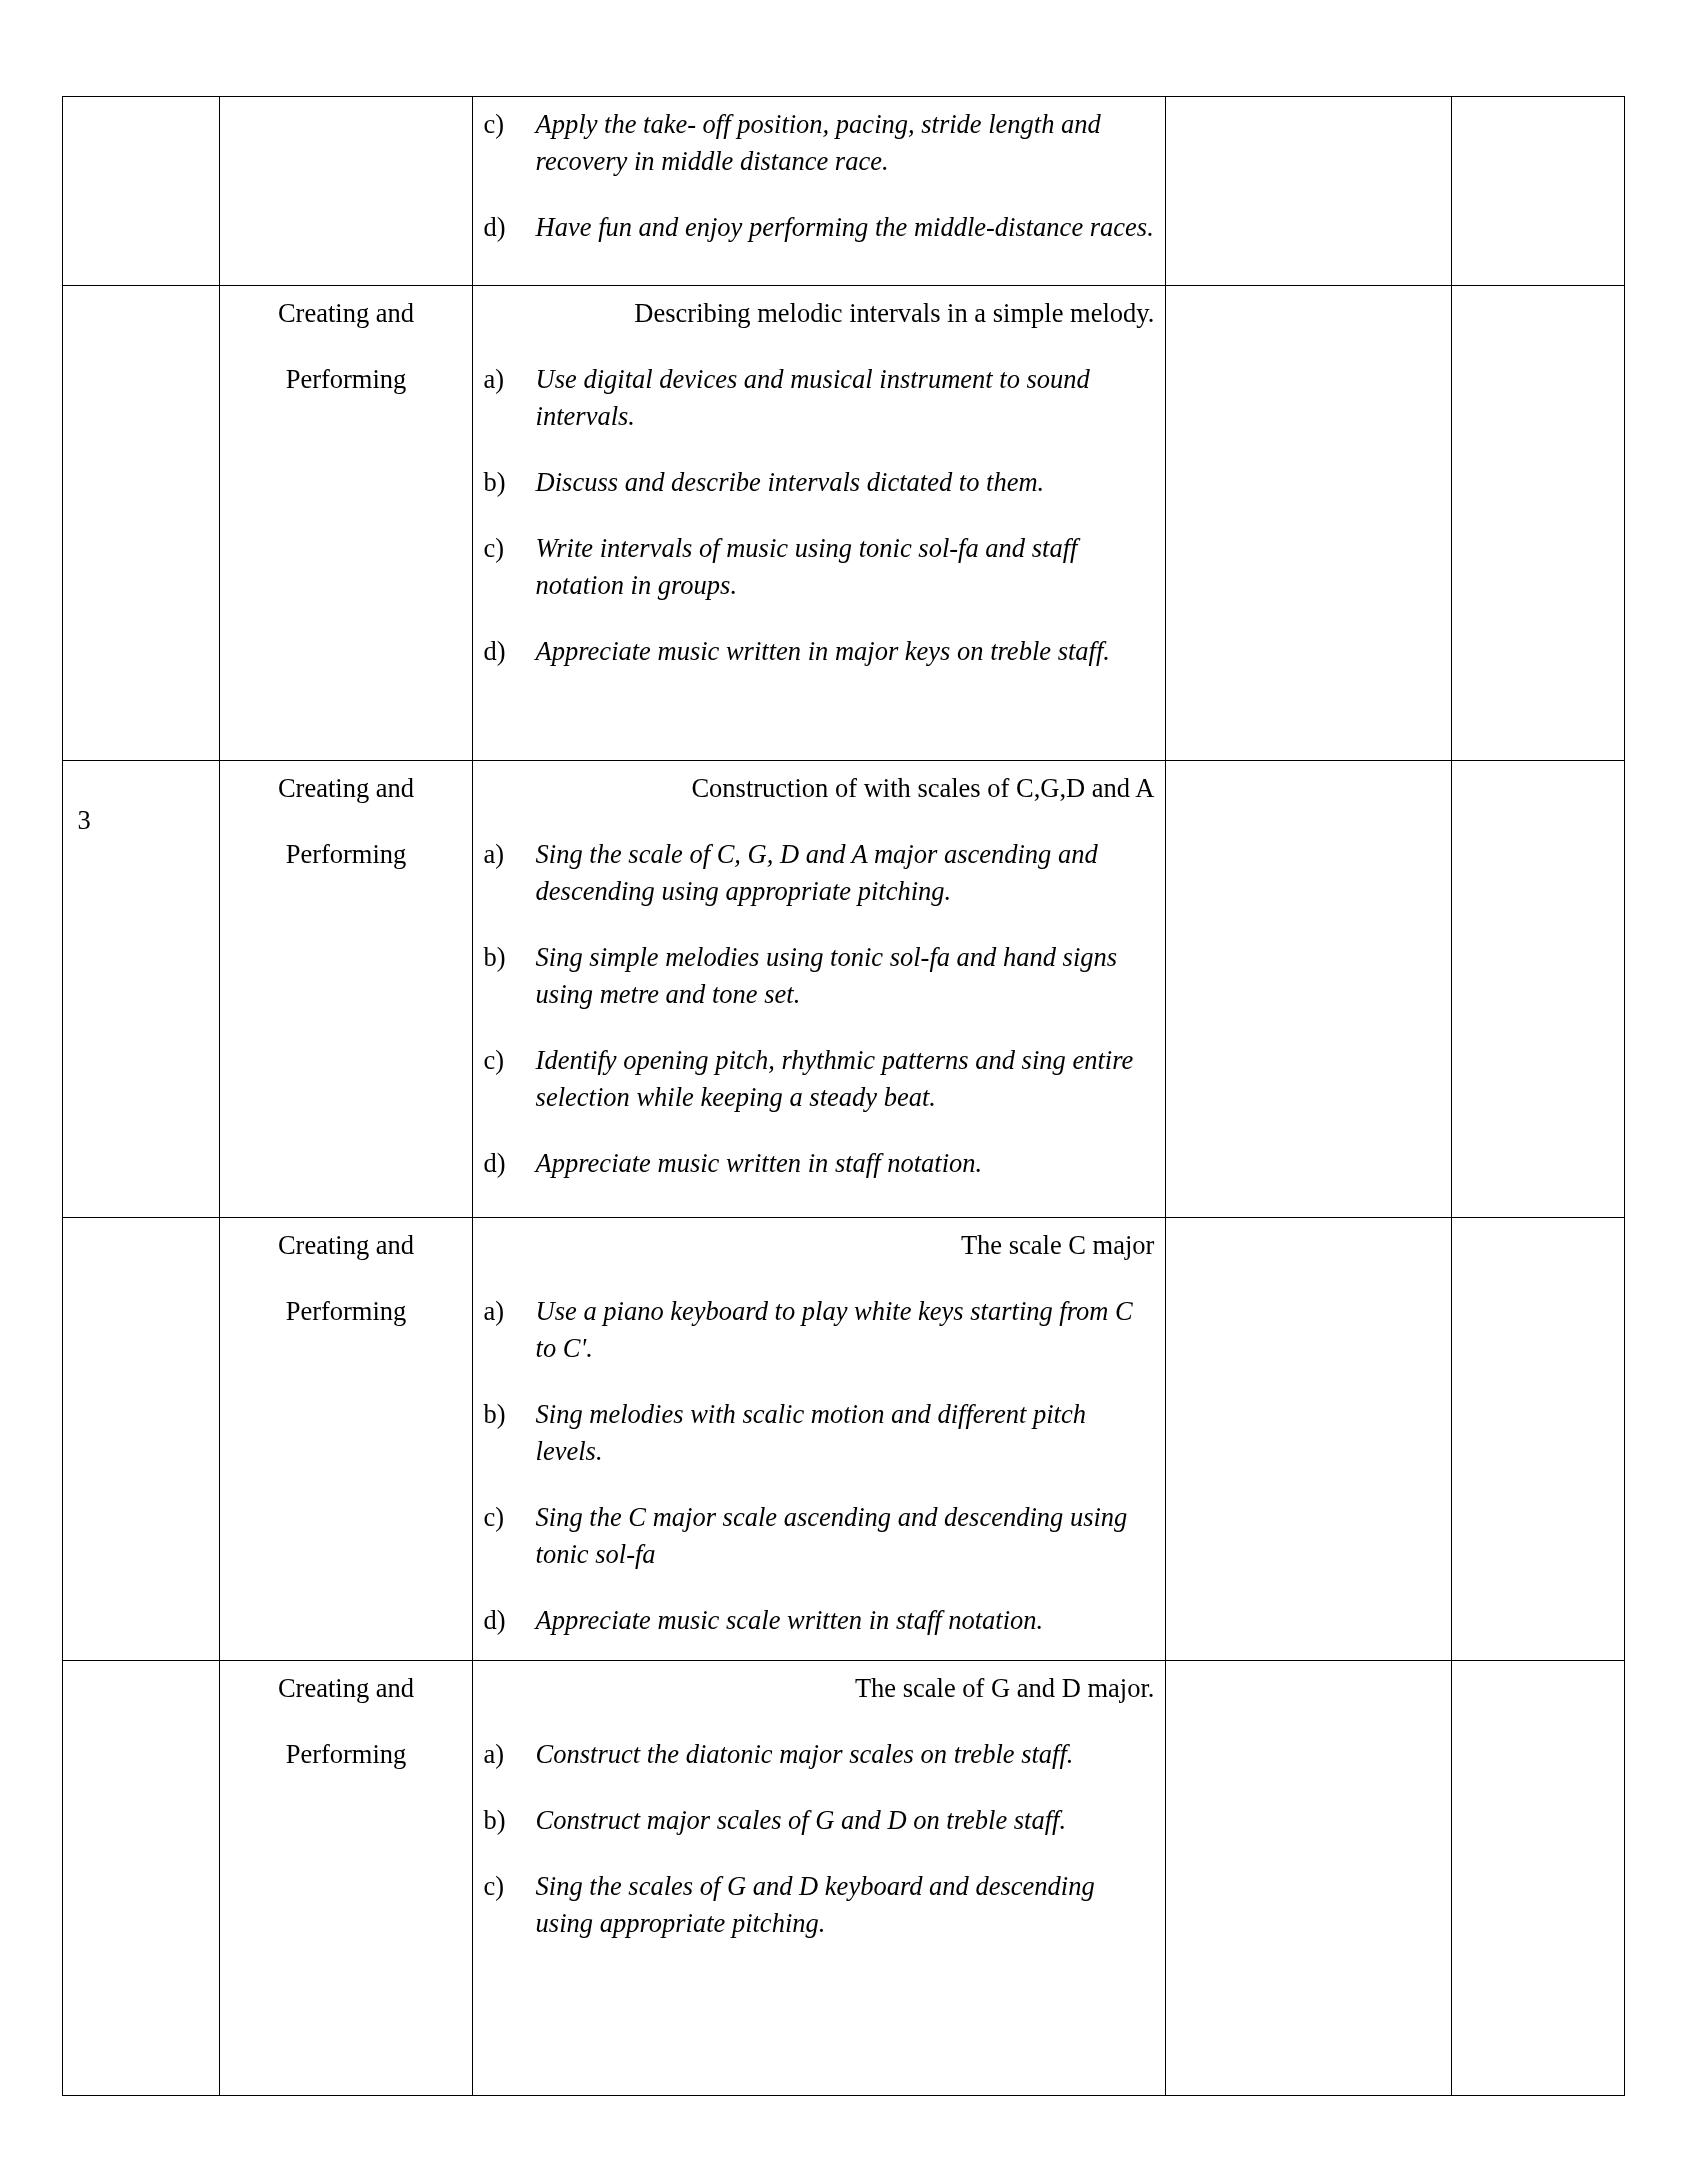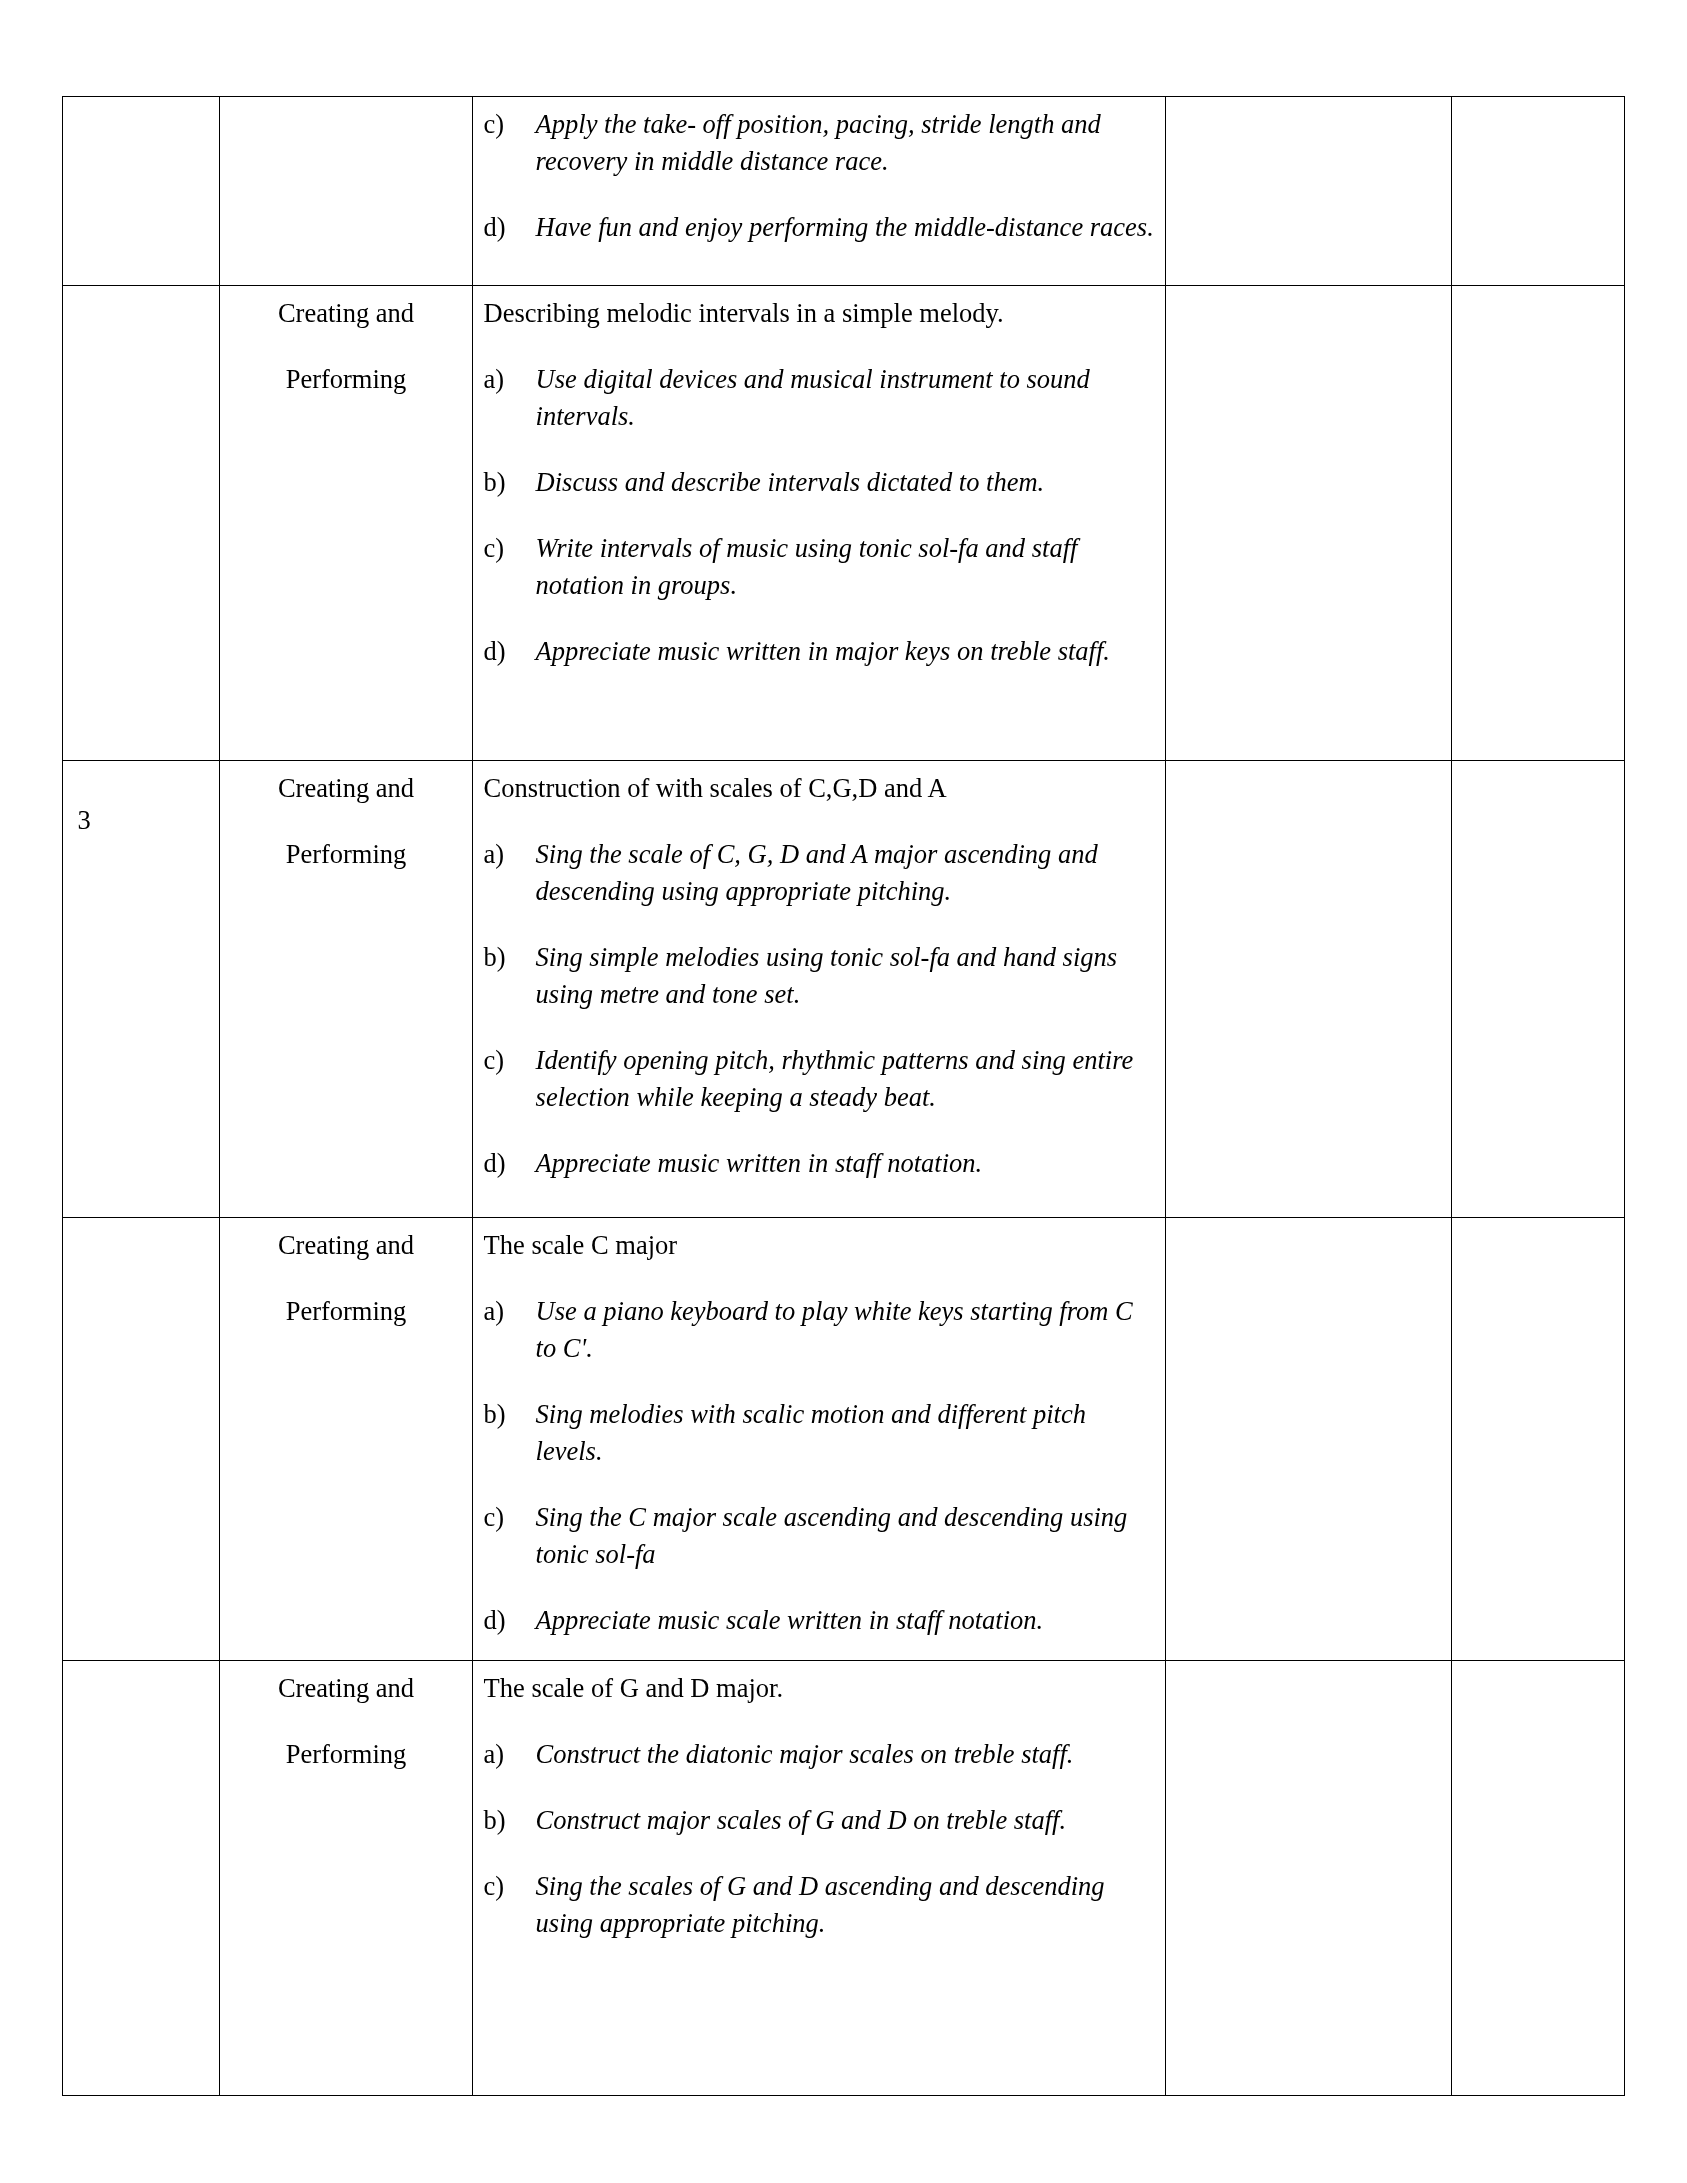--- a/index.html
+++ b/index.html
@@ -62,20 +62,21 @@
     line-height: 37px;
     margin: 0 0 29px 0;
     text-align: center;
   }
   .strand-line:last-child { margin-bottom: 0; }
 
   .content-head {
     font-size: 26.5px;
     line-height: 37px;
     margin: 0 0 29px 0;
+    text-align: right;
   }
 
   ol.lettered {
     list-style: none;
     margin: 0;
     padding: 0;
   }
   ol.lettered > li {
     position: relative;
     font-size: 26.5px;
@@ -282,21 +283,21 @@
               <li>
                 <span class="marker">a)</span>
                 <span class="li-text">Construct the diatonic major scales on treble staff.</span>
               </li>
               <li>
                 <span class="marker">b)</span>
                 <span class="li-text">Construct major scales of G and D on treble staff.</span>
               </li>
               <li>
                 <span class="marker">c)</span>
-                <span class="li-text">Sing the scales of G and D ascending and descending using appropriate pitching.</span>
+                <span class="li-text">Sing the scales of G and D keyboard and descending using appropriate pitching.</span>
               </li>
             </ol>
           </div>
         </td>
         <td class="col-d">
           <div class="cell-pad empty-cell"></div>
         </td>
         <td class="col-e">
           <div class="cell-pad empty-cell"></div>
         </td>

